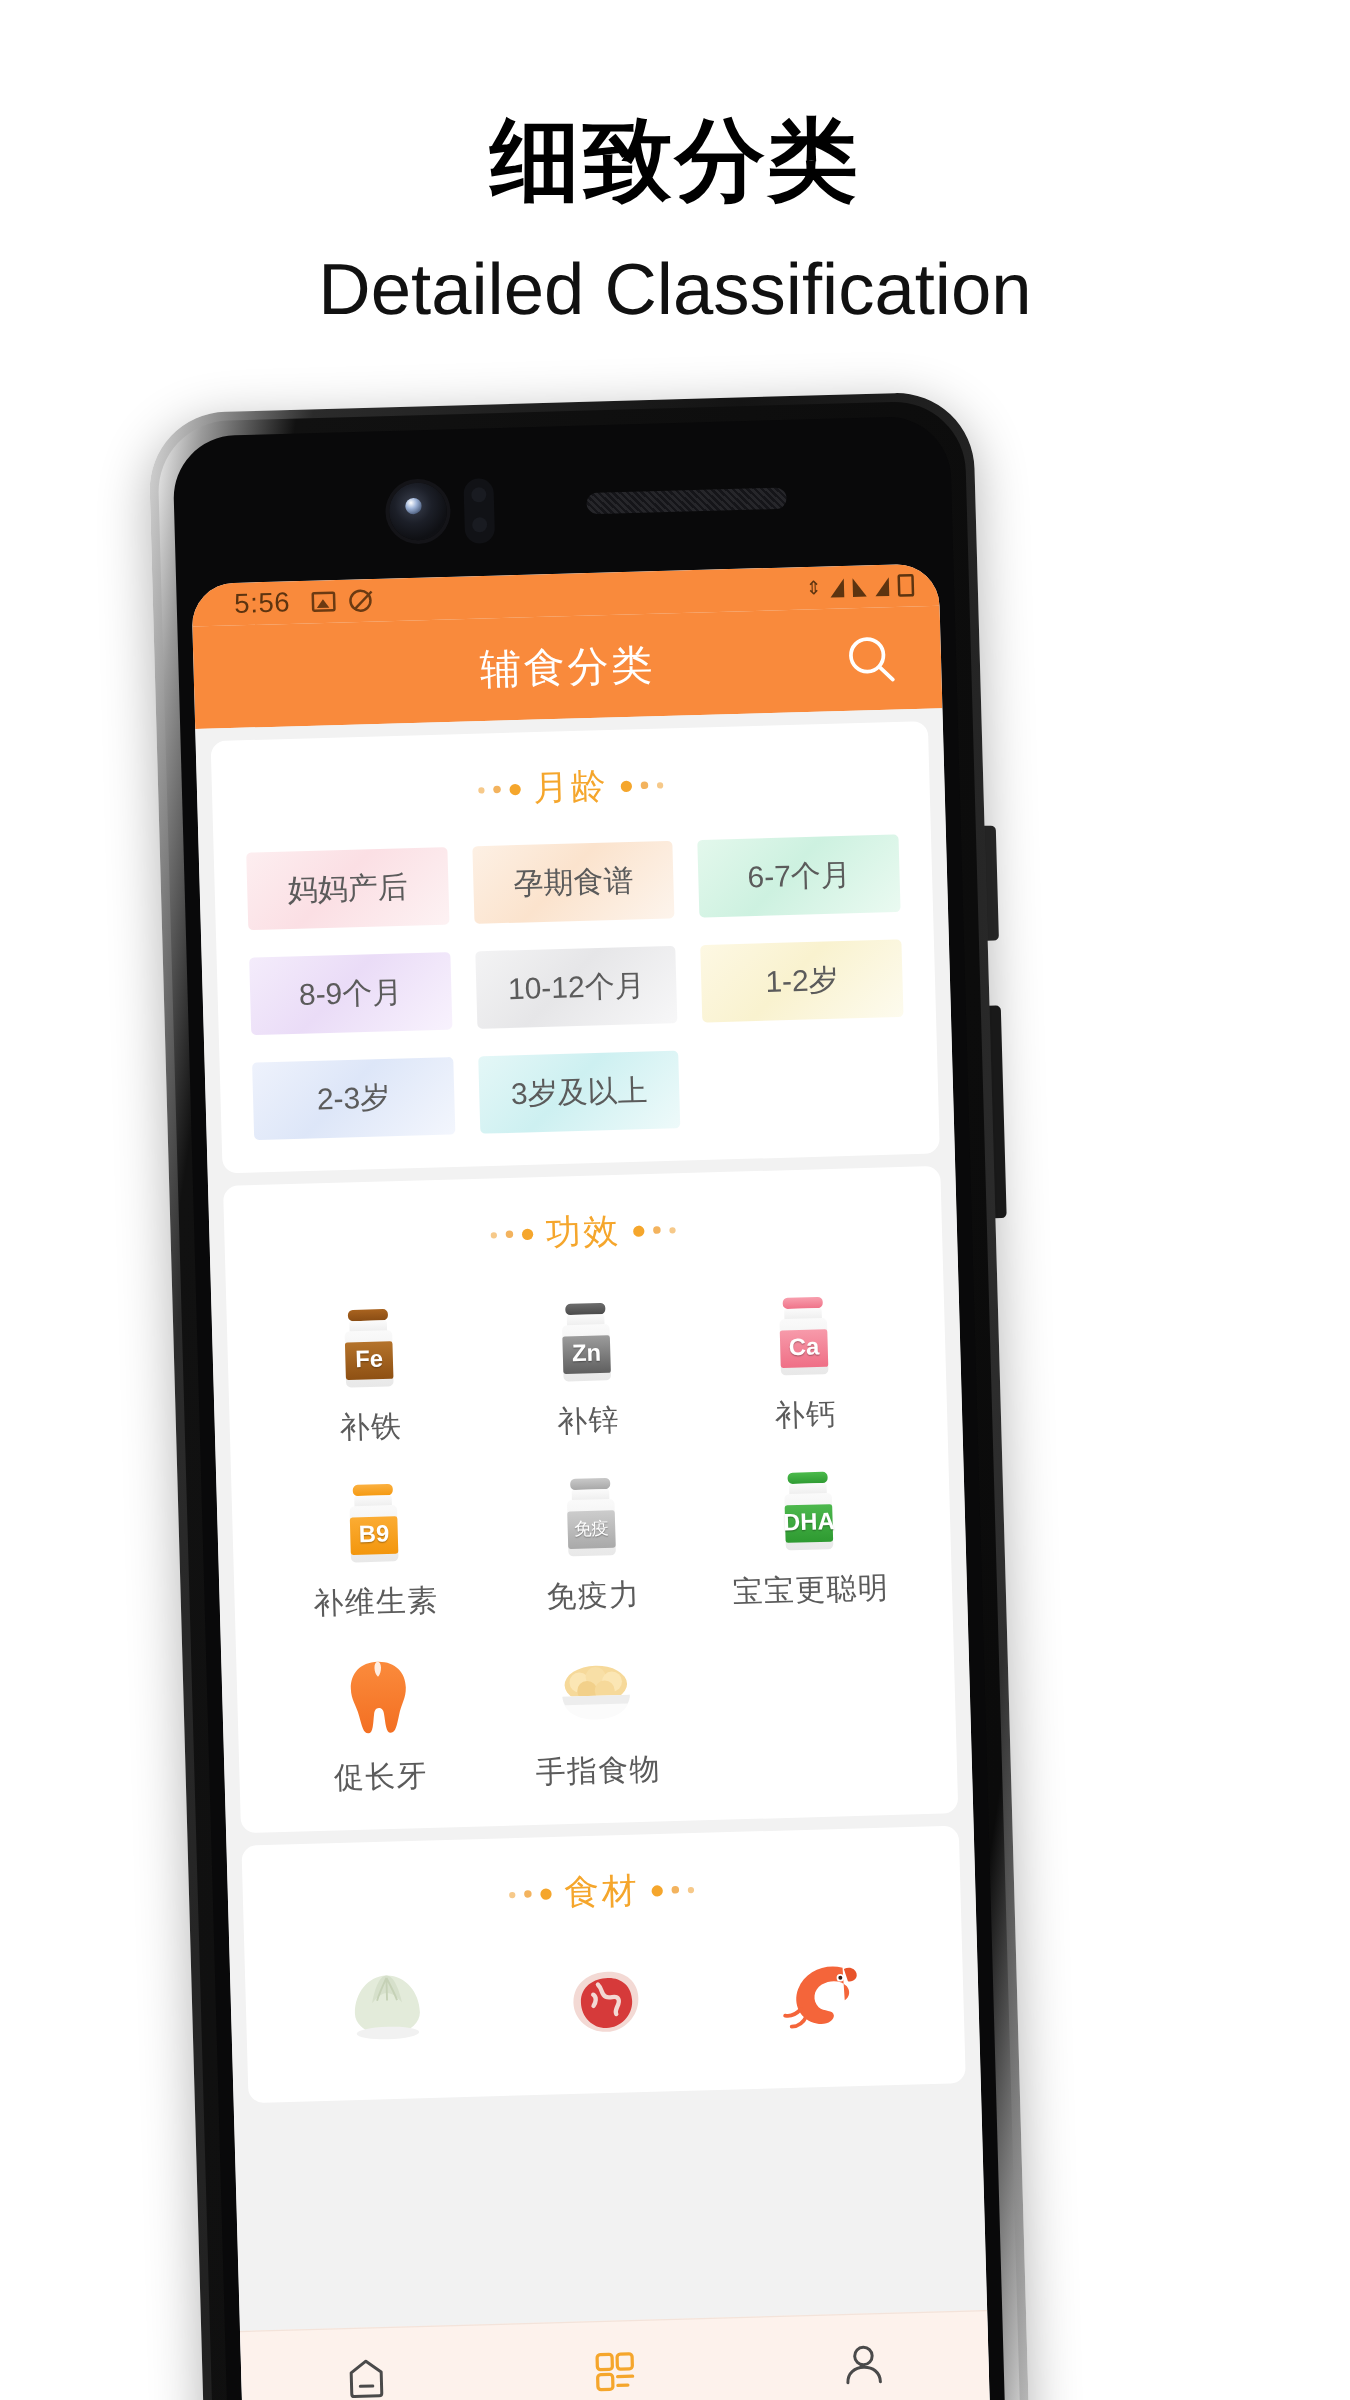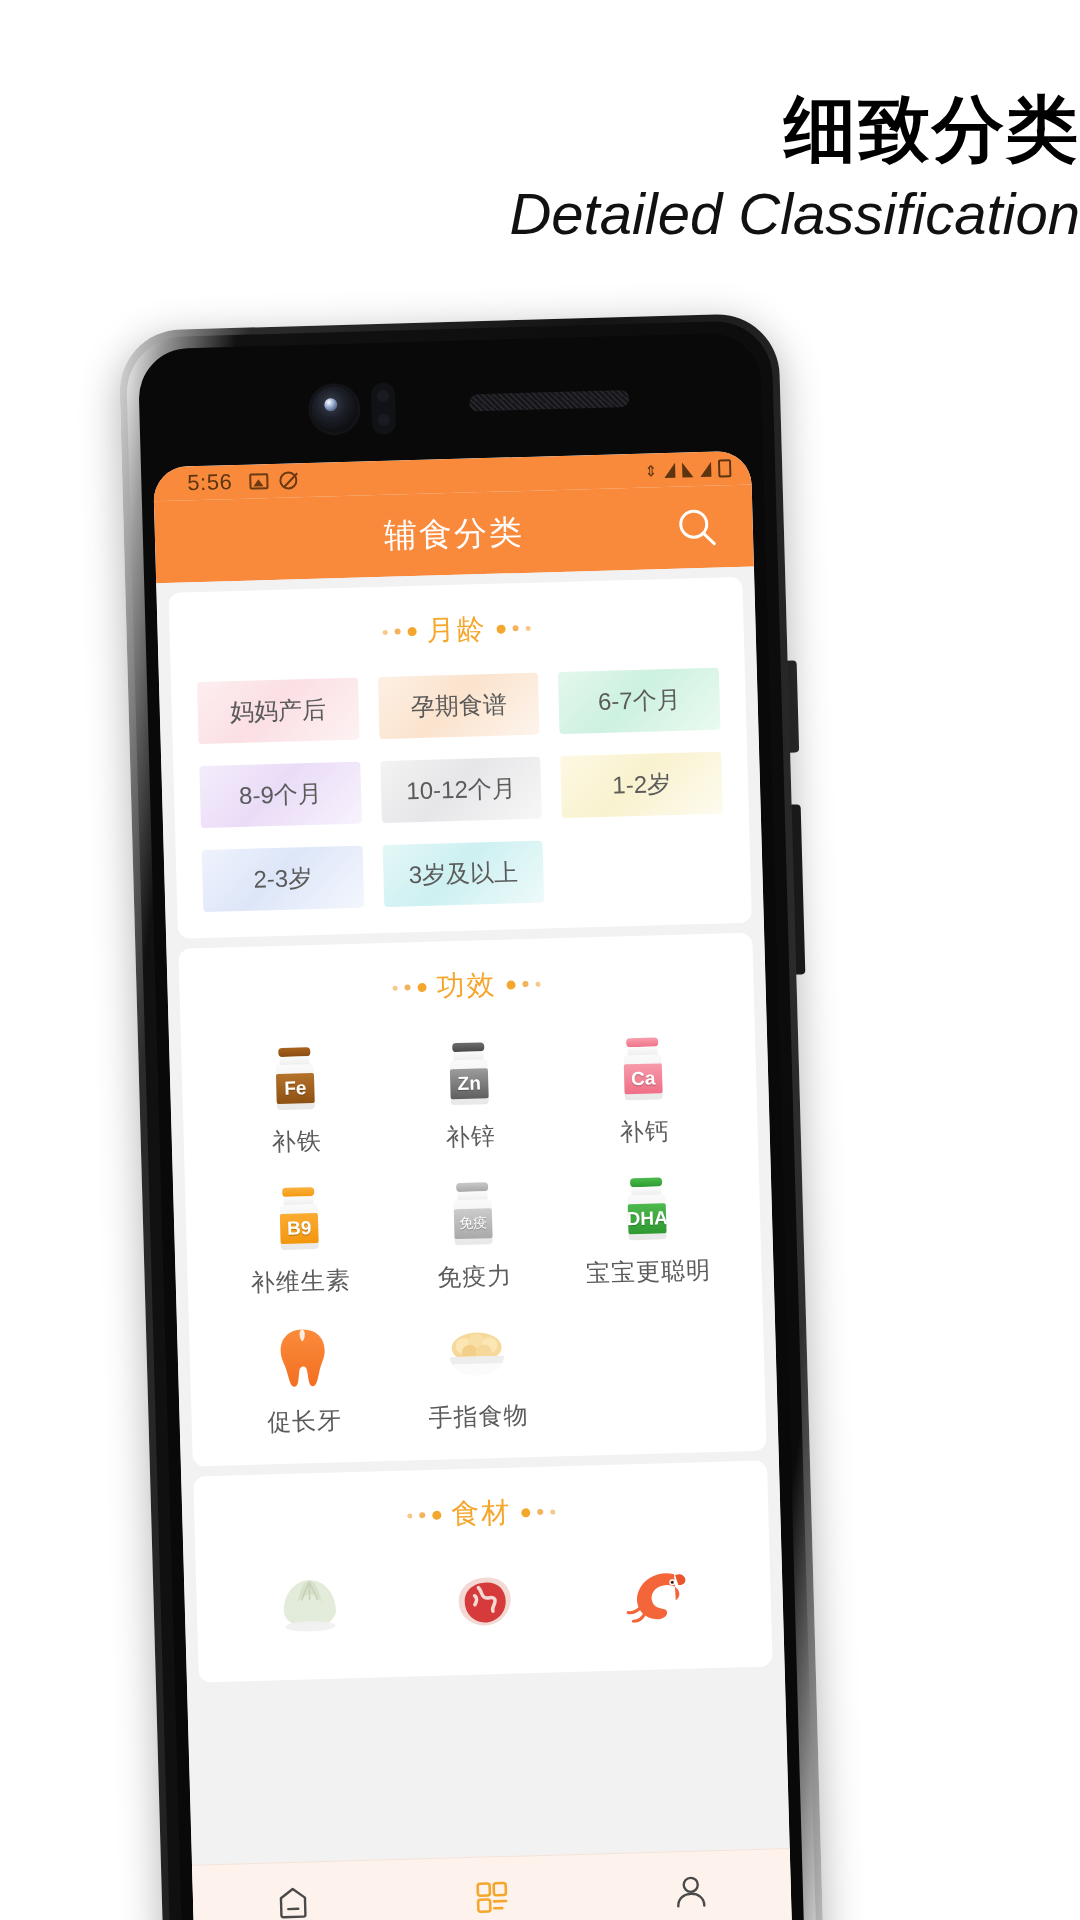--- a/index.html
+++ b/index.html
@@ -4,37 +4,36 @@
 <style>
   * { margin:0; padding:0; box-sizing:border-box; }
   html,body { width:1080px; height:1920px; overflow:hidden; }
   body {
     background:#ffffff;
     font-family:"Liberation Sans","DejaVu Sans",sans-serif;
     position:relative;
   }
 
   
-  .promo { position:absolute; left:0; top:0; width:1080px; text-align:right; }
+  .promo { position:absolute; left:0; top:0; width:1080px; text-align:center; }
   .promo-cn {
     margin-top:88px;
     font-size:72px;
     font-weight:bold;
     color:#000000;
     letter-spacing:2px;
     line-height:1.15;
   }
   .promo-en {
-    margin-top:10px;
+    margin-top:28px;
     font-size:58px;
     font-weight:400;
     color:#111111;
     letter-spacing:0px;
     line-height:1.15;
-    font-style:italic;
   }
 
   
   .phone-wrap{
     position:absolute;
     left:118px;
     top:322px;
     width:660px;
     height:1640px;
     transform:rotate(-1.6deg);

